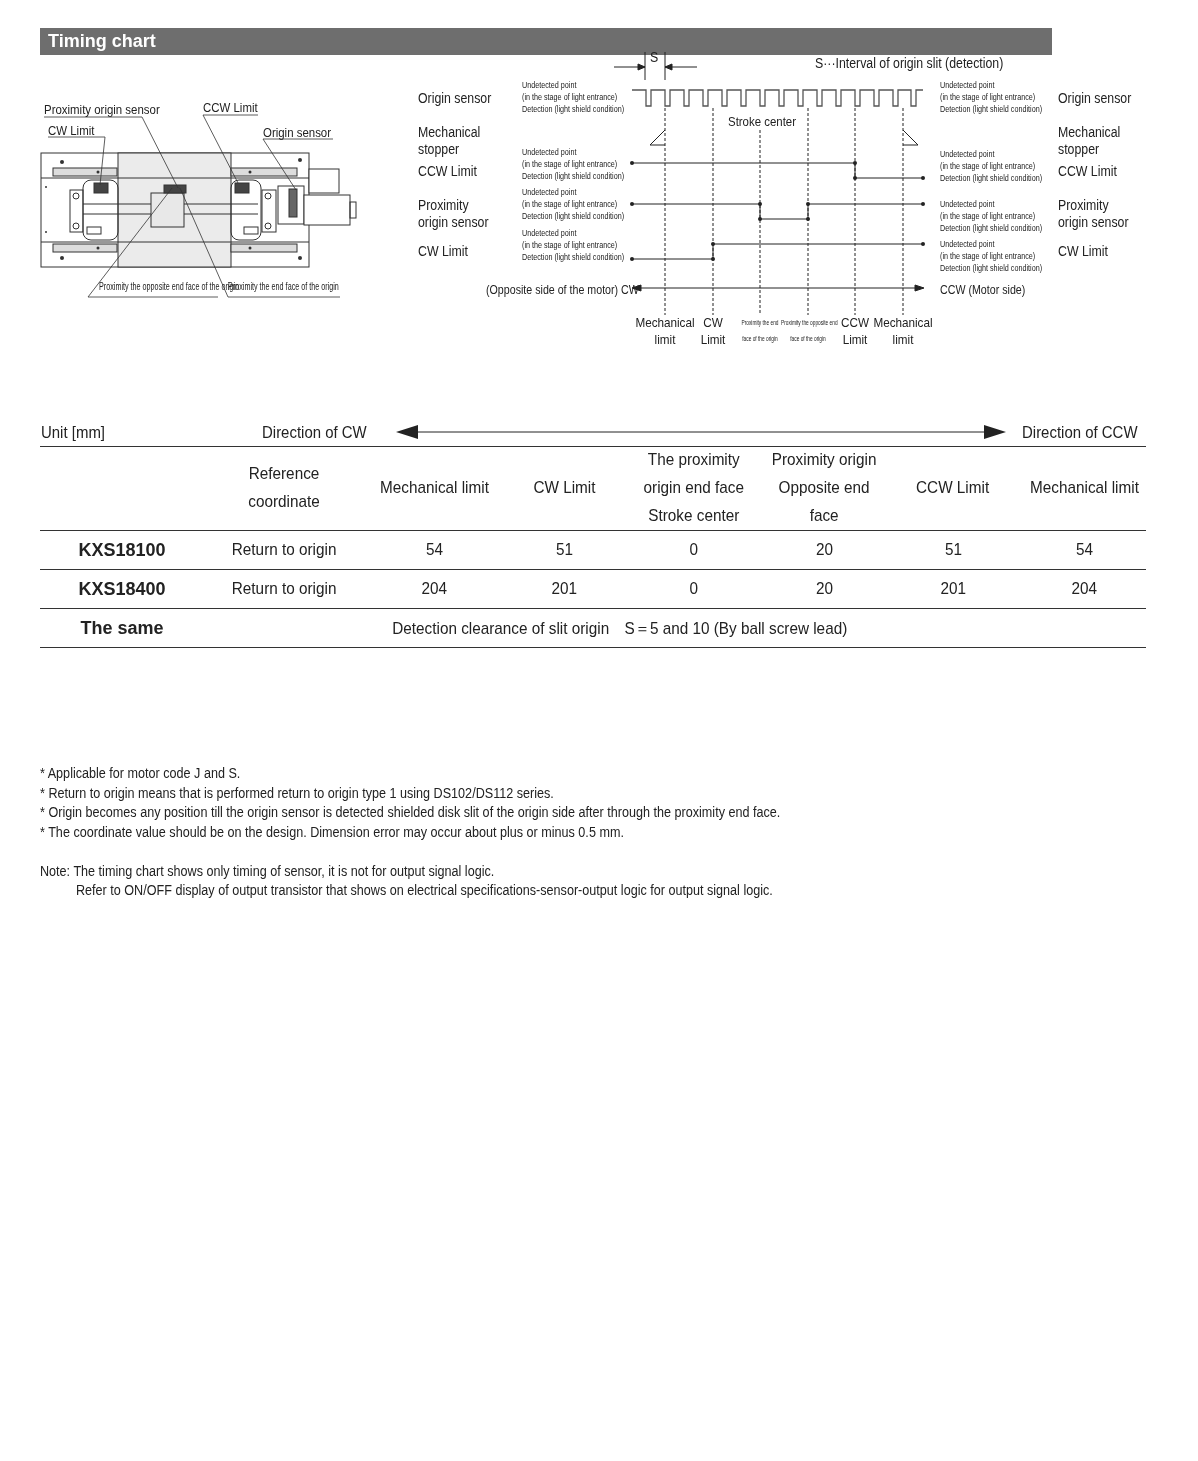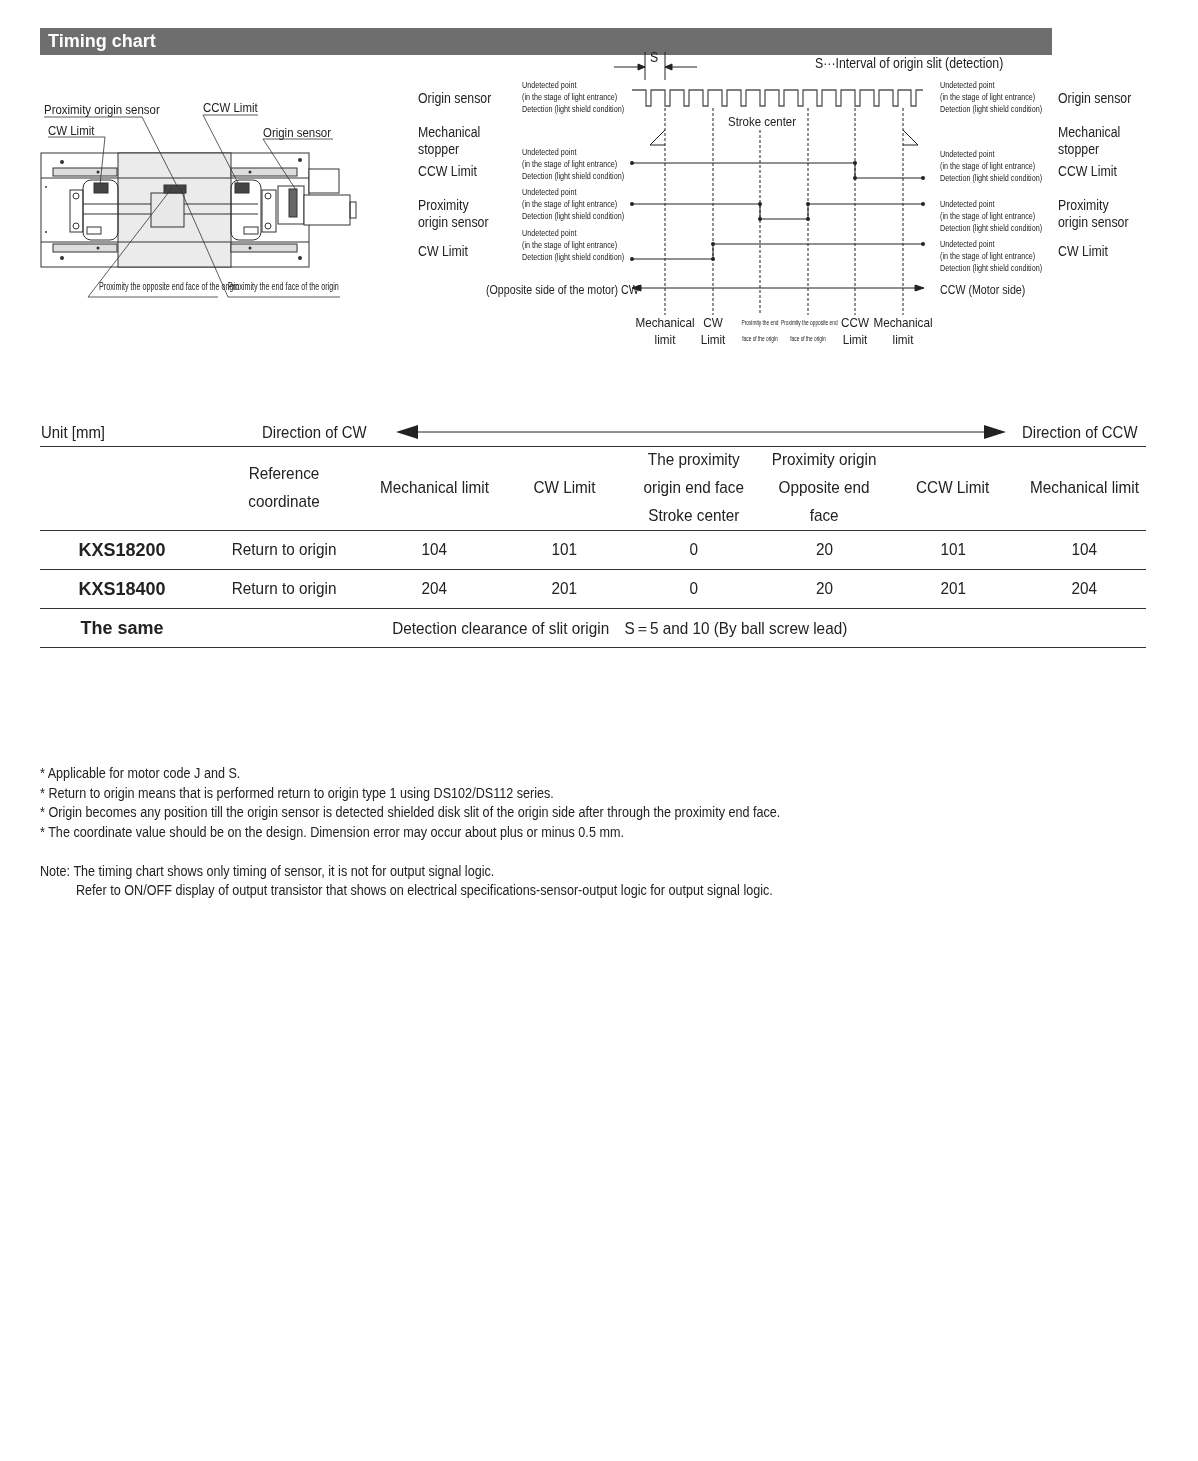--- a/index.html
+++ b/index.html
@@ -275,28 +275,28 @@
     <td><span class="t" style="white-space:pre-line">The proximity
 origin end face
 Stroke center</span></td>
     <td><span class="t" style="white-space:pre-line">Proximity origin
 Opposite end
 face</span></td>
     <td><span class="t">CCW Limit</span></td>
     <td><span class="t">Mechanical limit</span></td>
   </tr>
   <tr>
-    <td class="model">KXS18200</td>
+    <td class="model">KXS18100</td>
     <td><span class="t">Return to origin</span></td>
-    <td><span class="t">104</span></td>
-    <td><span class="t">101</span></td>
+    <td><span class="t">54</span></td>
+    <td><span class="t">51</span></td>
     <td><span class="t">0</span></td>
     <td><span class="t">20</span></td>
-    <td><span class="t">101</span></td>
-    <td><span class="t">104</span></td>
+    <td><span class="t">51</span></td>
+    <td><span class="t">54</span></td>
   </tr>
   <tr>
     <td class="model">KXS18400</td>
     <td><span class="t">Return to origin</span></td>
     <td><span class="t">204</span></td>
     <td><span class="t">201</span></td>
     <td><span class="t">0</span></td>
     <td><span class="t">20</span></td>
     <td><span class="t">201</span></td>
     <td><span class="t">204</span></td>

